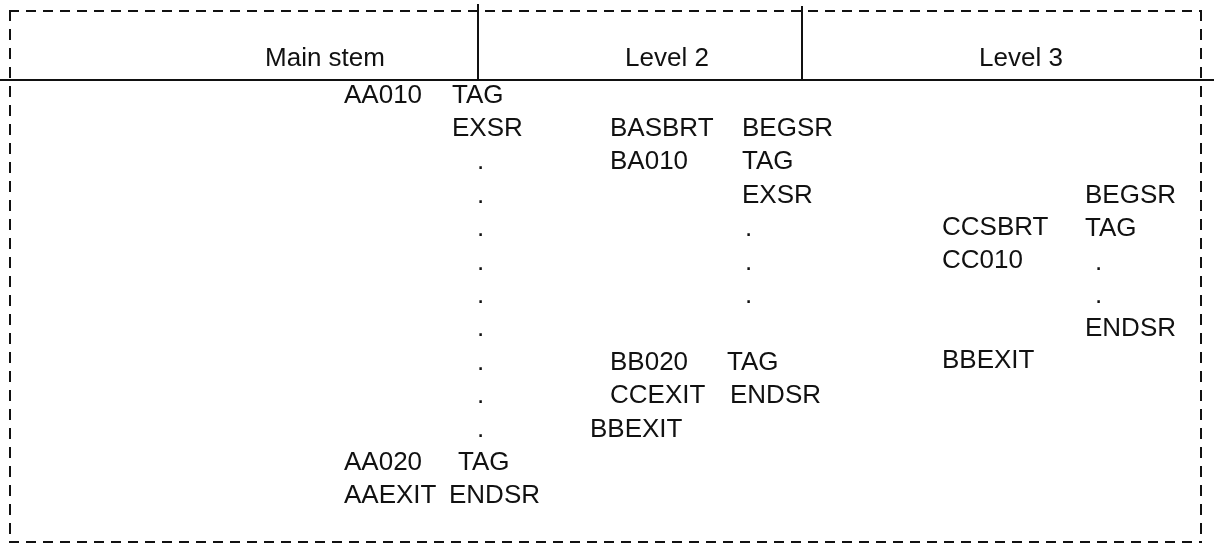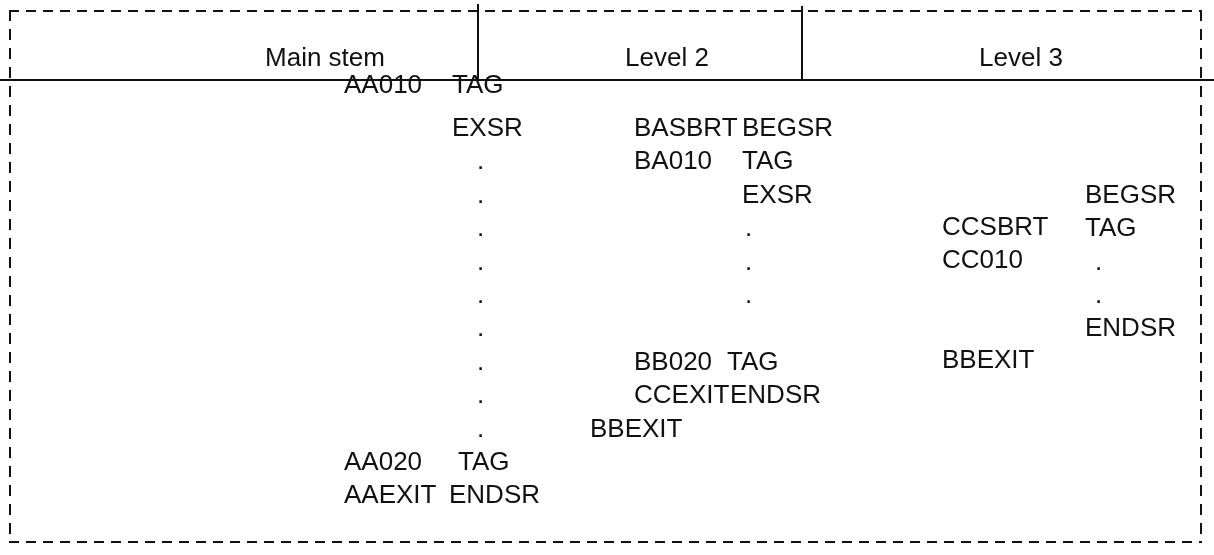--- a/index.html
+++ b/index.html
@@ -39,34 +39,34 @@
   }
   .hdr-1 { left: 325px; }
   .hdr-2 { left: 647px; margin-left: 20px; }
   .hdr-3 { left: 1021px; }
   
   .cell { position: absolute; font-size: 26px; line-height: 33px; white-space: pre; }
   
   .c-main-label { left: 344px; }
   .c-main-op   { left: 452px; }
   .c-main-dot  { left: 477px; }
-  .c-l2-label  { left: 634px; }
+  .c-l2-label  { left: 610px; }
   .c-l2-op     { left: 742px; }
   .c-l2-dot    { left: 745px; }
   .c-l3-label  { left: 942px; margin-top: 32px; }
   .c-l3-op     { left: 1085px; }
   .c-l3-dot    { left: 1095px; }
   
   .x-tag9   { left: 727px; }
   .x-endsr10{ left: 730px; }
   .x-bbexit { left: 578px; margin-left: 12px; }
   .x-tag12  { left: 458px; }
   .x-endsr13{ left: 449px; }
   
-  .r1 { top: 68px; }  .r2 { top: 111px; } .r3 { top: 144px; }
+  .r1 { top: 78px; }  .r2 { top: 111px; } .r3 { top: 144px; }
   .r4 { top: 178px; } .r5 { top: 211px; } .r6 { top: 245px; }
   .r7 { top: 278px; } .r8 { top: 311px; } .r9 { top: 345px; }
   .r10 { top: 378px; } .r11 { top: 412px; } .r12 { top: 445px; }
   .r13 { top: 478px; text-align: center; }
 </style>
 </head>
 <body>
 
 <div class="canvas">
 

